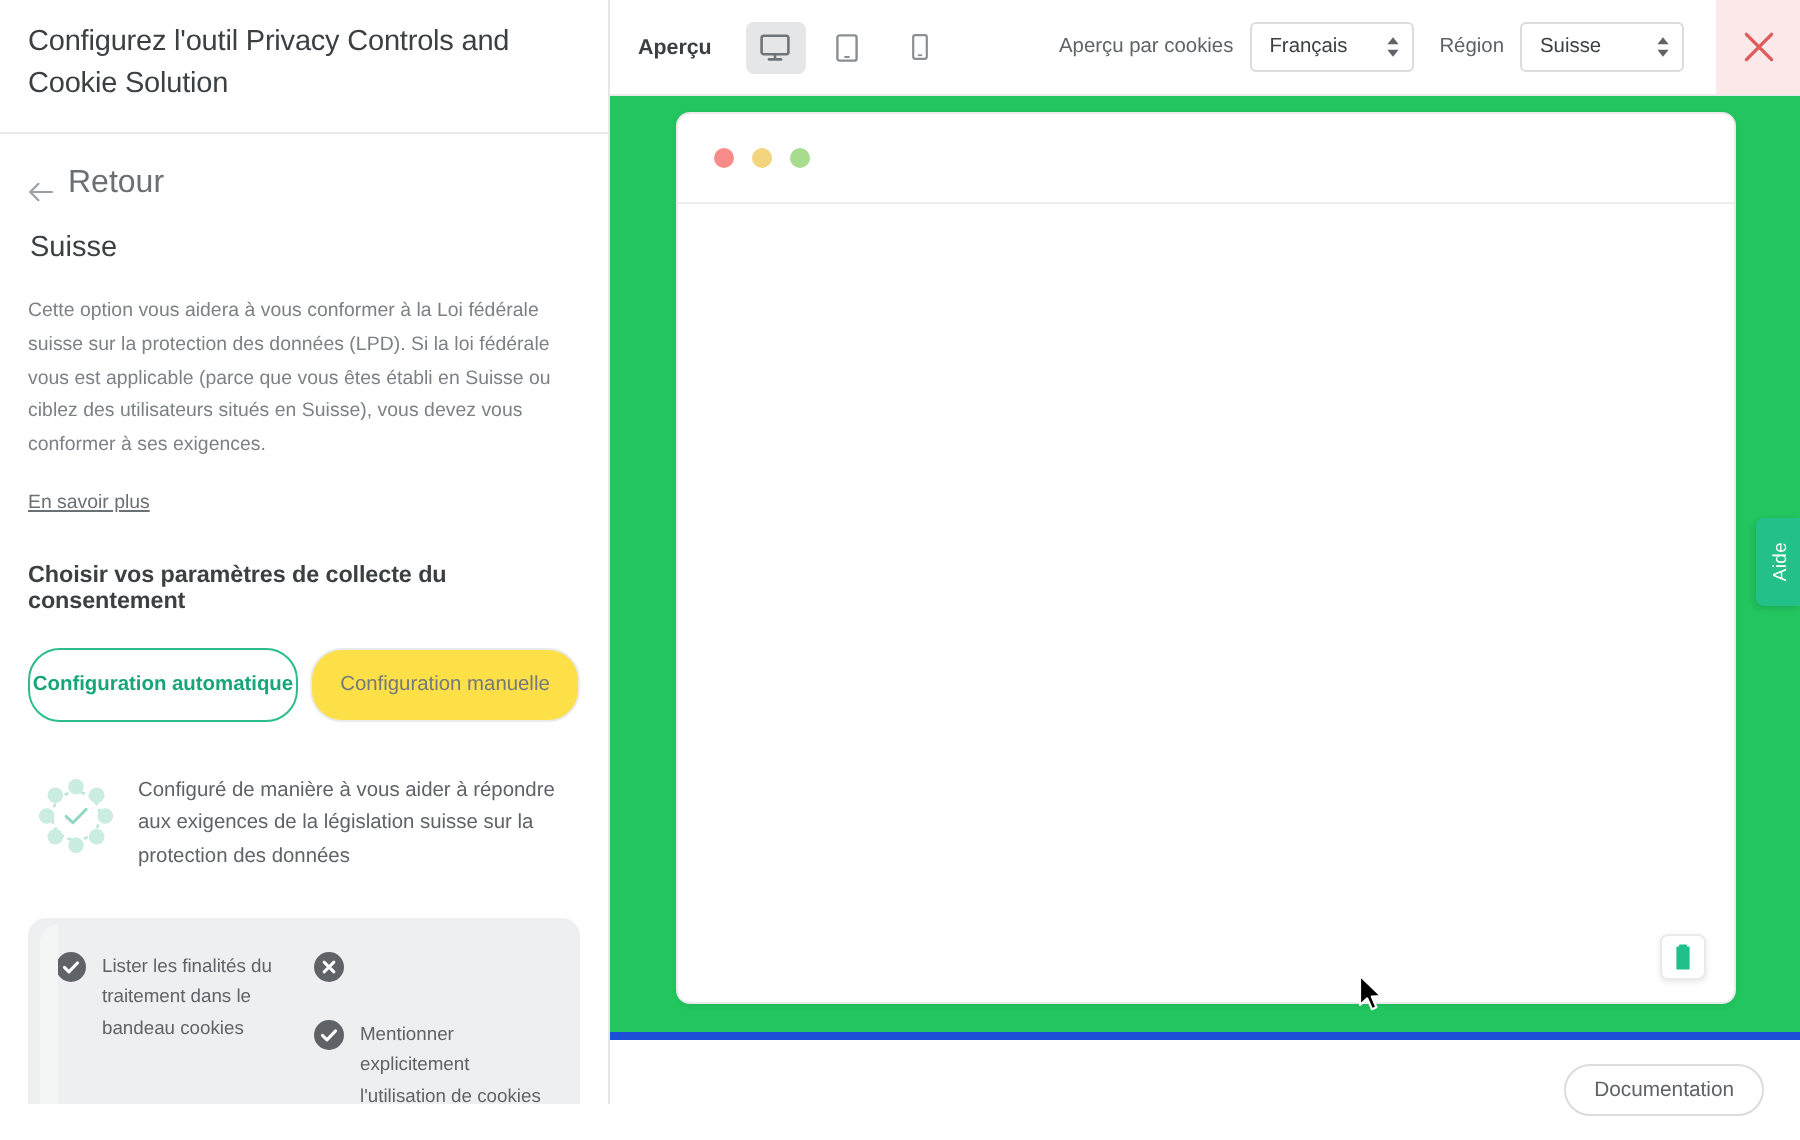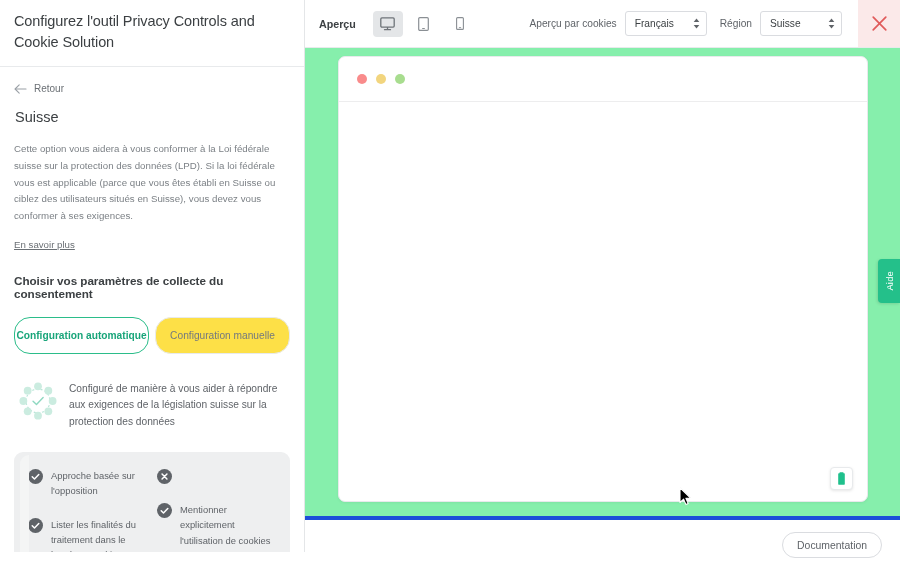--- a/index.html
+++ b/index.html
@@ -52,21 +52,21 @@
     overflow: hidden;
   }
 
   .back-link {
     display: flex;
     align-items: flex-end;
     gap: 7px;
     margin-top: 16px;
     cursor: pointer;
     color: #6b7075;
-    font-size: 10px;
+    font-size: 16px;
   }
   .back-arrow { display: block; width: 13px; height: 10px; flex: none; }
 
   .region-title {
     margin-top: 15px;
     margin-left: 1px;
     font-size: 14.5px;
     font-weight: 400;
     color: #3c4043;
   }
@@ -165,21 +165,21 @@
     line-height: 1.62;
     color: #5f6368;
   }
 
   
   .right-panel {
     width: 595px;
     height: 570px;
     display: flex;
     flex-direction: column;
-    background: #86efac;
+    background: #22c55e;
     position: relative;
   }
 
   .toolbar {
     height: 48px;
     flex: none;
     background: #ffffff;
     border-bottom: 1px solid #e8eaec;
     display: flex;
     align-items: center;
@@ -411,27 +411,20 @@
       </div>
 
       <div class="features-card">
 
         <div class="feature-col">
           <div class="feature-item">
             <svg class="feature-icon" viewBox="0 0 16 16">
               <circle cx="8" cy="8" r="8" fill="#5f6368"></circle>
               <path d="M4.5 8.2 L6.9 10.6 L11.5 5.8" fill="none" stroke="#ffffff" stroke-width="1.6" stroke-linecap="round" stroke-linejoin="round"></path>
             </svg>
-            <span class="feature-label">Approche basée sur l'opposition</span>
-          </div>
-          <div class="feature-item">
-            <svg class="feature-icon" viewBox="0 0 16 16">
-              <circle cx="8" cy="8" r="8" fill="#5f6368"></circle>
-              <path d="M4.5 8.2 L6.9 10.6 L11.5 5.8" fill="none" stroke="#ffffff" stroke-width="1.6" stroke-linecap="round" stroke-linejoin="round"></path>
-            </svg>
             <span class="feature-label">Lister les finalités du traitement dans le bandeau cookies</span>
           </div>
 
         </div>
 
         <div class="feature-col">
           <div class="feature-item">
             <svg class="feature-icon" viewBox="0 0 16 16">
               <circle cx="8" cy="8" r="8" fill="#5f6368"></circle>
               <path d="M5.4 5.4 L10.6 10.6 M10.6 5.4 L5.4 10.6" fill="none" stroke="#ffffff" stroke-width="1.6" stroke-linecap="round"></path>

